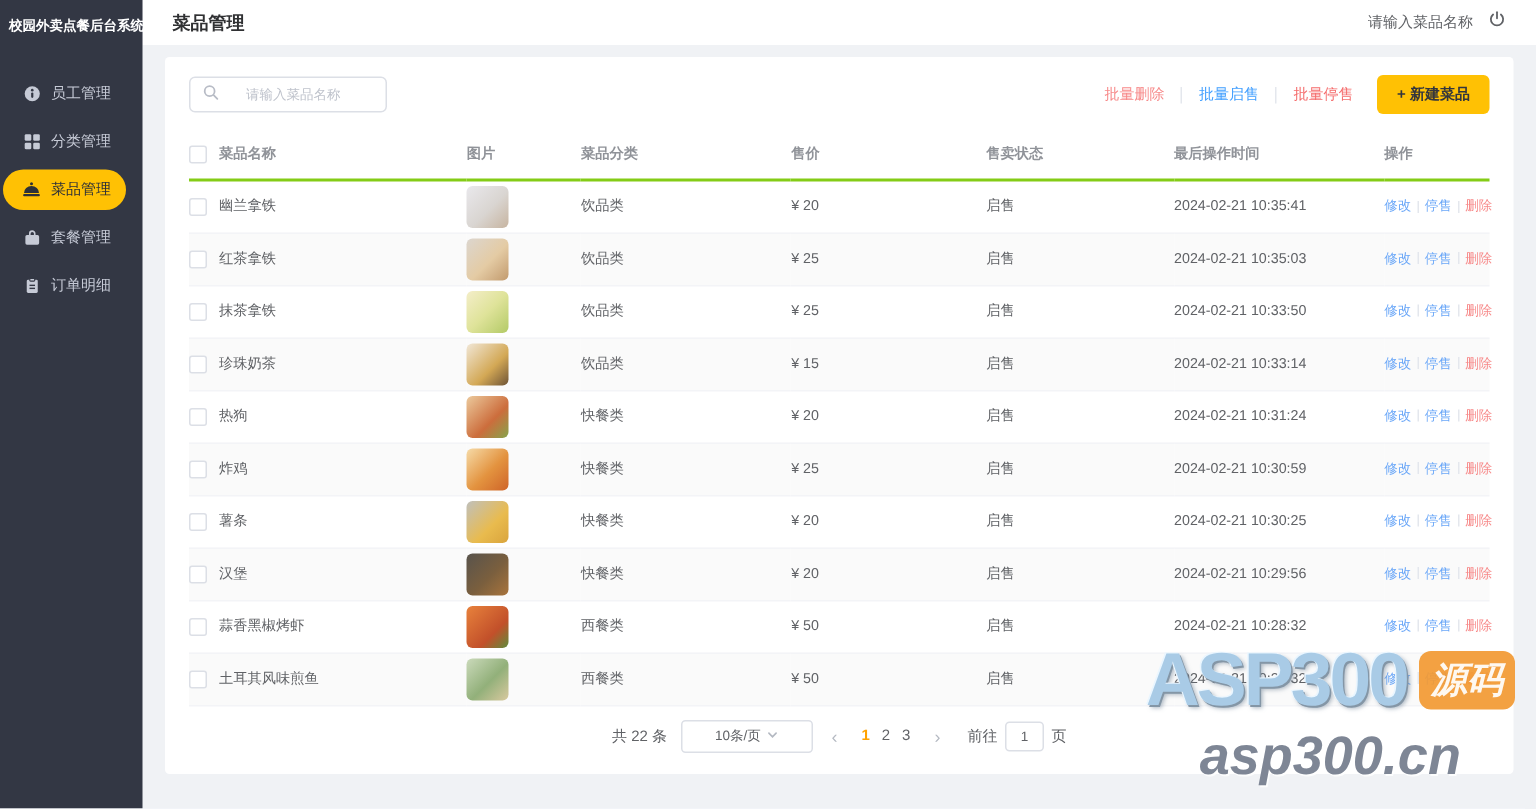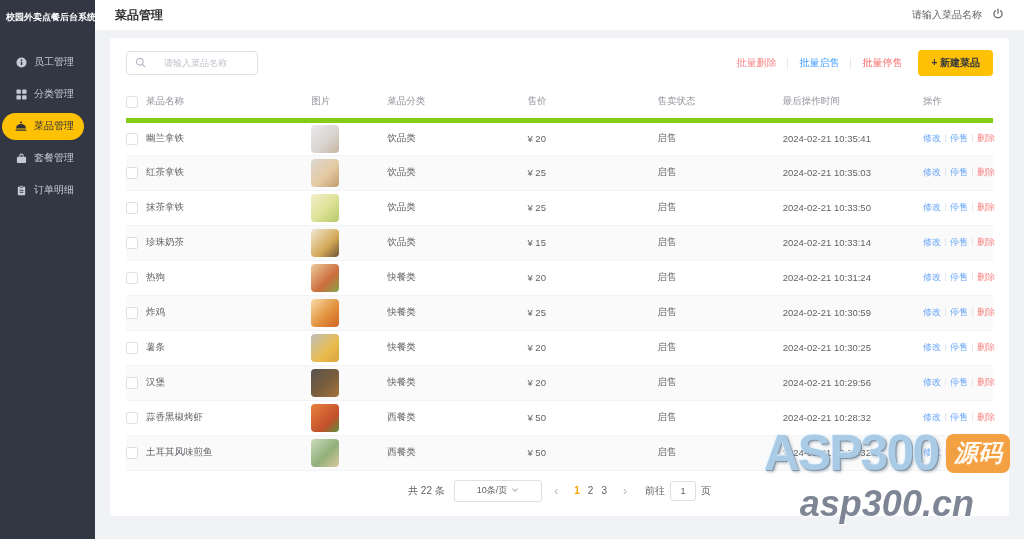--- a/index.html
+++ b/index.html
@@ -51,21 +51,21 @@
   .btn-primary { margin-left:16px; background:#ffc104; color:#33363d; font-size:10px;
     font-weight:bold; border:none; border-radius:4px; padding:6px 13px; cursor:pointer;
     font-family:inherit; }
 
   
   table { width:100%; border-collapse:collapse; table-layout:fixed; }
   col.c-chk{width:20px;} col.c-name{width:165px;} col.c-img{width:76px;}
   col.c-cat{width:140px;} col.c-price{width:130px;} col.c-status{width:125px;}
   col.c-time{width:140px;} col.c-act{width:70px;}
   thead th { height:34px; text-align:left; font-size:9.5px; color:#909399;
-    font-weight:normal; border-bottom:5px solid #84cc16; }
+    font-weight:bold; border-bottom:2px solid #84cc16; }
   thead th.th-act { text-align:left; }
   tbody td { height:35px; font-size:9.5px; color:#606266;
     border-bottom:1px solid #f3f4f7; }
   tbody tr:nth-child(even) { background:#fafafa; }
   .chk { width:12px; height:12px; border:1px solid #dcdfe6; border-radius:2px;
     background:#fff; display:inline-block; vertical-align:middle; cursor:pointer; }
   .thumb { width:28px; height:28px; border-radius:4px; display:block; }
   .cell-act { text-align:left; white-space:nowrap; }
   .act-link { font-size:9px; cursor:pointer; }
   .act-link.a-edit, .act-link.a-stop { color:#6aa7f8; }

